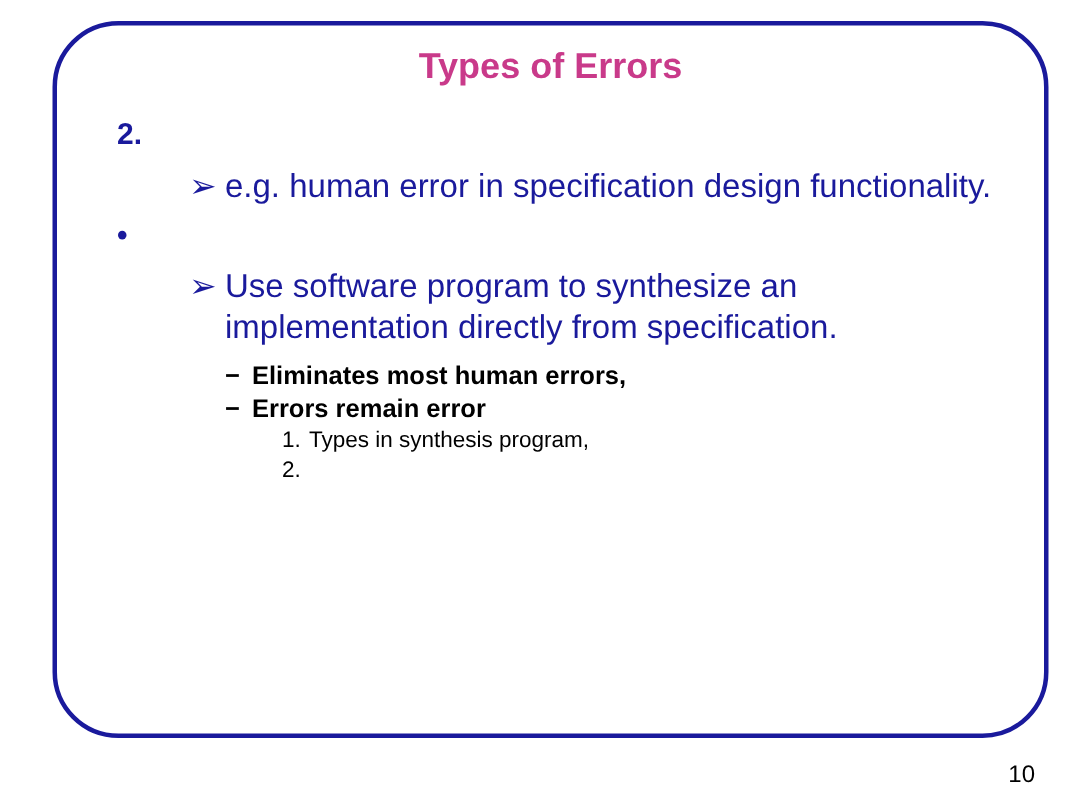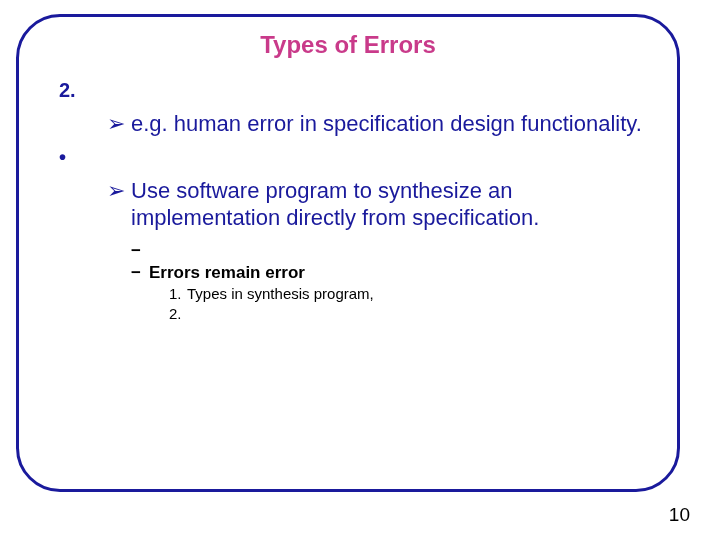--- a/index.html
+++ b/index.html
@@ -5,21 +5,21 @@
   * { box-sizing: border-box; margin: 0; padding: 0; }
   html, body { width: 720px; height: 540px; background: #fff; font-family: Arial, Helvetica, sans-serif; }
   .slide {
     position: relative;
     width: 720px;
     height: 540px;
     background: #fff;
   }
   .frame {
     position: absolute;
-    left: 16px;
+    left: 35px;
     top: 14px;
     width: 664px;
     height: 478px;
     border: 3px solid #1a1a9c;
     border-radius: 44px;
     padding: 14px 26px 20px 26px;
   }
   .title {
     text-align: center;
     font-size: 24px;
@@ -68,21 +68,21 @@
     font-size: 15px;
     color: #000;
     display: flex;
     line-height: 1.35;
   }
   .l4 .n { min-width: 18px; }
   .page-num {
     position: absolute;
     right: 30px;
     bottom: 14px;
-    font-size: 19px;
+    font-size: 16px;
     color: #000;
   }
 </style>
 </head>
 <body>
 
 <div class="slide">
   <div class="frame">
 
     <div class="title">Types of Errors</div>
@@ -100,20 +100,21 @@
       <span class="dot">•</span>
     </div>
 
     <div class="l2">
       <span class="bullet">➢</span>
       <span>Use software program to synthesize an implementation directly from specification.</span>
     </div>
 
     <div class="l3">
       <span class="dash">−</span>
+      <span>Eliminates most human errors,</span>
     </div>
     <div class="l3">
       <span class="dash">−</span>
       <span>Errors remain error</span>
     </div>
 
     <div class="l4">
       <span class="n">1.</span>
       <span>Types in synthesis program,</span>
     </div>

